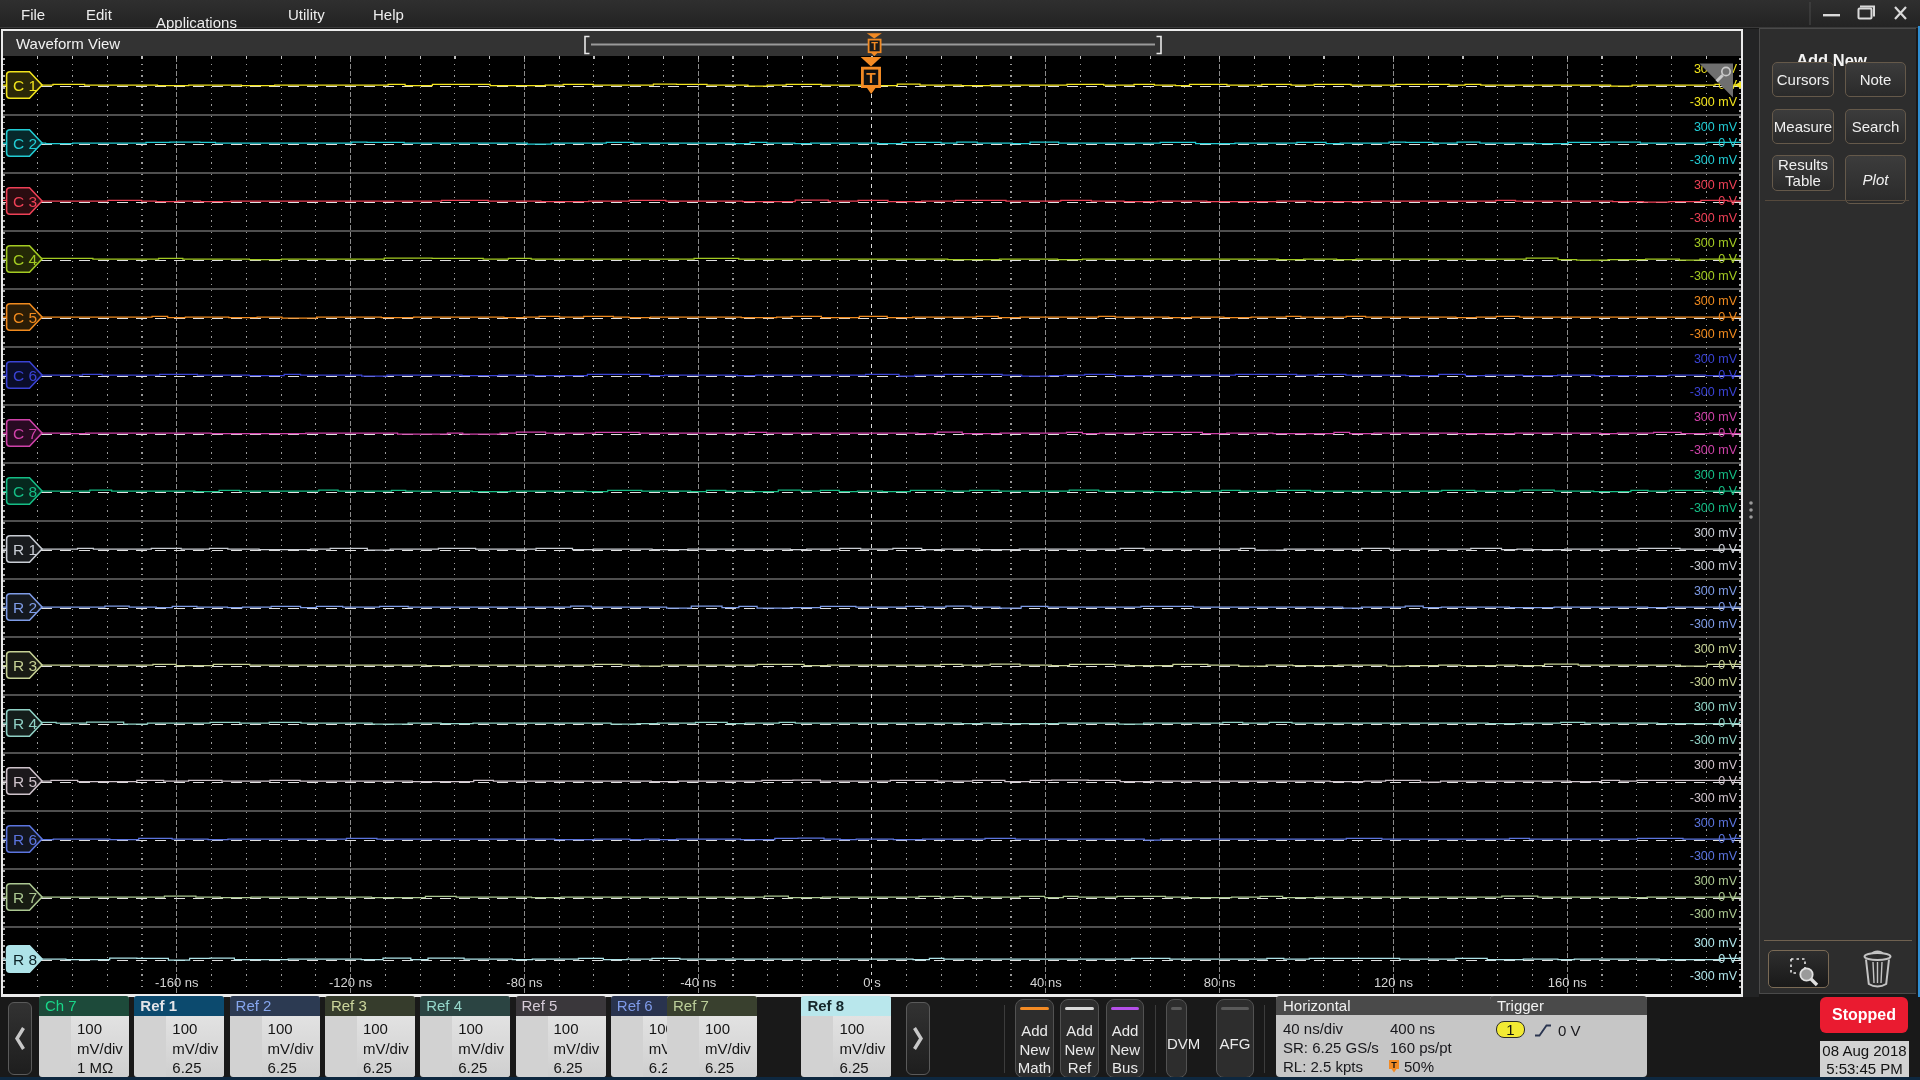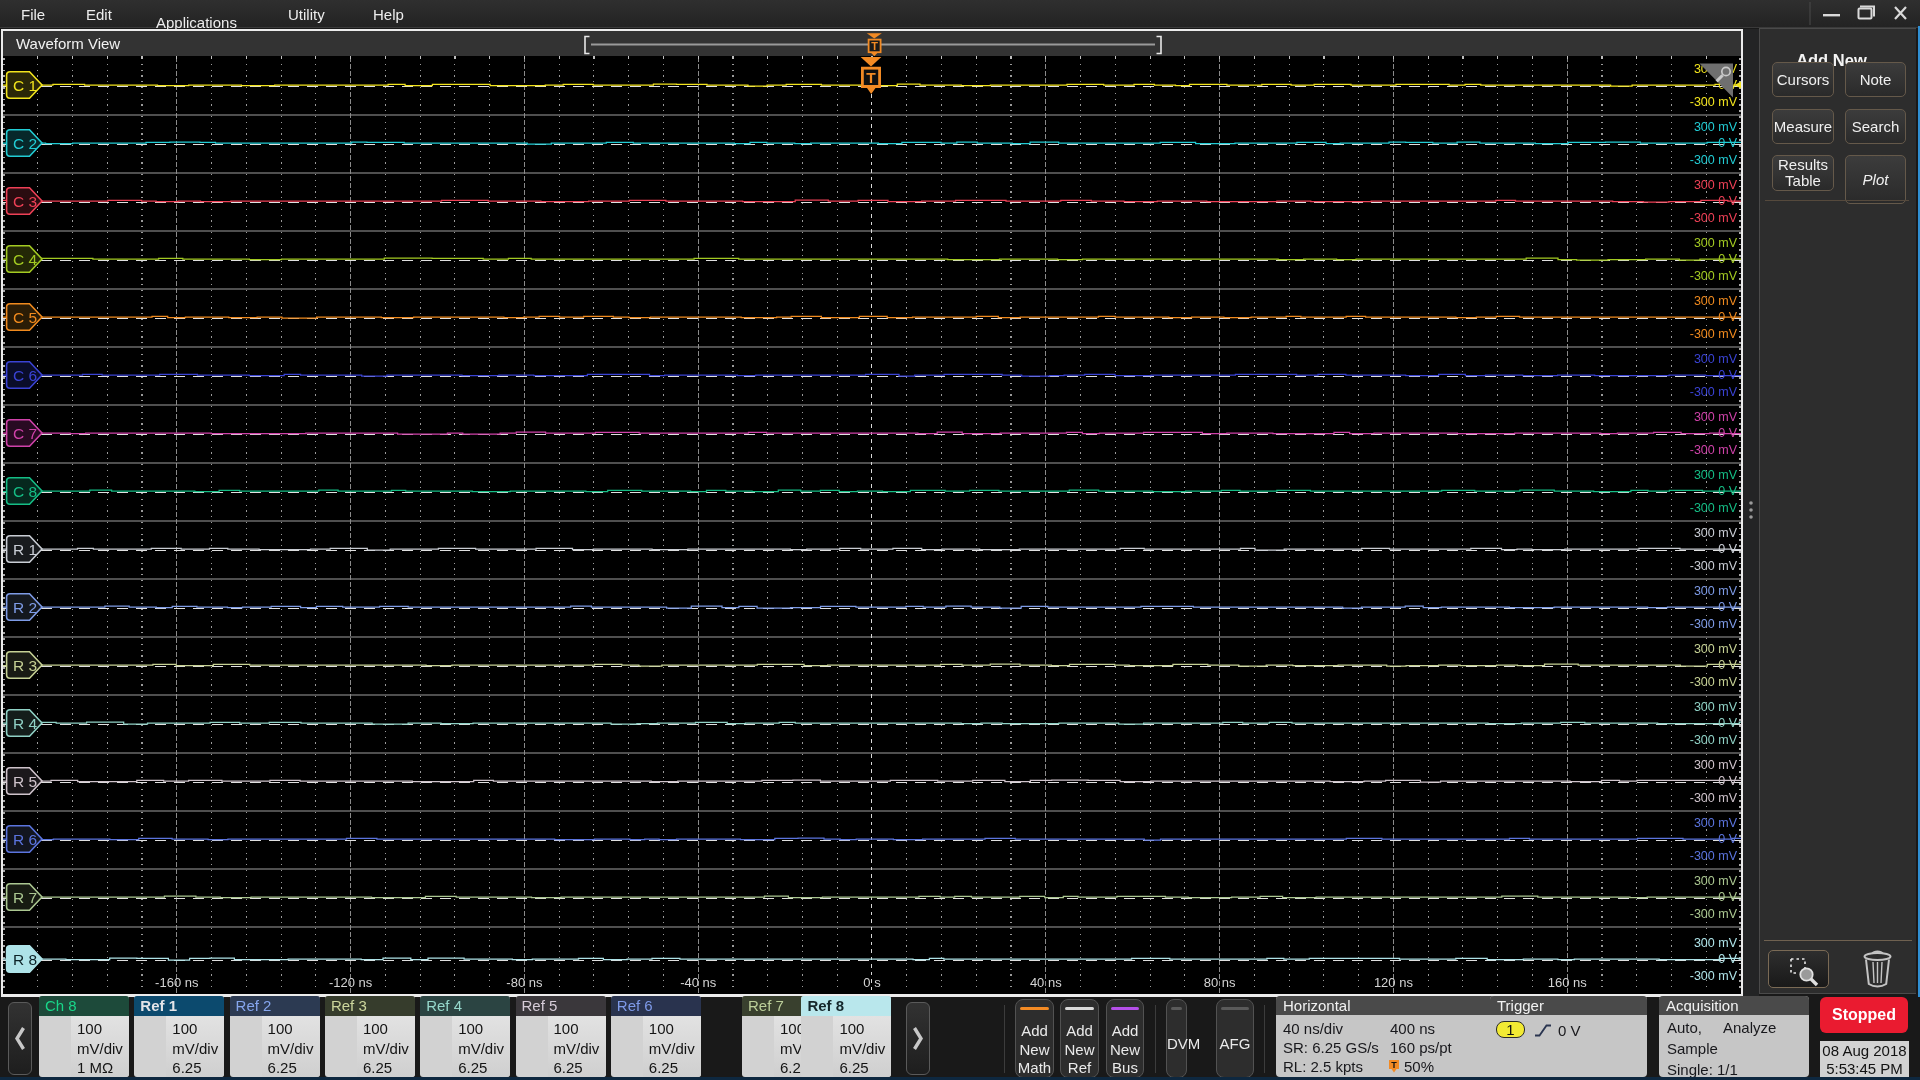--- a/index.html
+++ b/index.html
@@ -245,21 +245,21 @@
 </div>
 
 <div class="abs" style="left:1917.5px;top:26px;width:2px;height:1054px;background:#2f8fd4;"></div>
 
 <div class="abs botbar">
   <div class="navbtn" style="left:8px;"></div>
   <svg class="abs" style="left:8px;top:5px;" width="24" height="73">
       <path d="M15.5 26 L9 36.5 L15.5 47" fill="none" stroke="#c8c8c8" stroke-width="3.4"></path>
     </svg>
   <div class="badge" style="left:39px;">
-      <div class="hd" style="background:#1d4a3a;color:#19d689;">Ch 8</div>
+      <div class="hd" style="background:#1d4a3a;color:#19d689;">Ch 7</div>
       <div class="bd">100 mV/div<br>1 MΩ<br>500 MHz <span style="font-size:10px;vertical-align:3px;">B</span><span style="font-size:8px;">W</span></div>
     </div>
   <div class="badge" style="left:134.3px;">
       <div class="hd" style="background:#0c4a6e;color:#e4e4e8;font-weight:bold;">Ref 1</div>
       <div class="bd">100 mV/div<br>6.25 GS/s<br>SaveOnEv...</div>
     </div>
   <div class="badge" style="left:229.6px;">
       <div class="hd" style="background:#2c3a52;color:#86a6ee;">Ref 2</div>
       <div class="bd">100 mV/div<br>6.25 GS/s<br>SaveOnEv...</div>
     </div>
@@ -272,21 +272,21 @@
       <div class="bd">100 mV/div<br>6.25 GS/s<br>SaveOnEv...</div>
     </div>
   <div class="badge" style="left:515.5px;">
       <div class="hd" style="background:#3a373b;color:#d6ccd8;">Ref 5</div>
       <div class="bd">100 mV/div<br>6.25 GS/s<br>SaveOnEv...</div>
     </div>
   <div class="badge" style="left:610.8px;">
       <div class="hd" style="background:#29334e;color:#7e9ae8;">Ref 6</div>
       <div class="bd">100 mV/div<br>6.25 GS/s<br>SaveOnEv...</div>
     </div>
-  <div class="badge" style="left:742px;">
+  <div class="badge" style="left:667px;">
       <div class="hd" style="background:#39402e;color:#bccf9a;">Ref 7</div>
       <div class="bd">100 mV/div<br>6.25 GS/s<br>SaveOnEv...</div>
     </div>
   <div class="badge" style="left:801.4px;">
       <div class="hd" style="background:#b9e7ec;color:#15262a;font-weight:bold;">Ref 8</div>
       <div class="bd">100 mV/div<br>6.25 GS/s<br>SaveOnEv...</div>
     </div>
   <div class="navbtn" style="left:906px;"></div>
   <svg class="abs" style="left:906px;top:5px;" width="24" height="73">
       <path d="M8.5 26 L15 36.5 L8.5 47" fill="none" stroke="#c8c8c8" stroke-width="3.4"></path>
@@ -336,26 +336,17 @@
     <div class="hd">Trigger</div>
     <div class="bd">
       <div style="position:absolute;left:6px;top:6px;width:29px;height:17px;background:#f2ea33;border:1.5px solid #2a2a2a;border-radius:8px;text-align:center;line-height:15px;color:#111;">1</div>
       <svg style="position:absolute;left:44px;top:8px;" width="18" height="14">
           <path d="M1 12.5 h4.5 l7 -10 h4.5" fill="none" stroke="#2a3550" stroke-width="1.8"></path>
         </svg>
       <span style="position:absolute;left:68px;top:7px;">0 V</span>
     </div>
   </div>
 
-  <div class="panel" style="left:1659px;width:150px;">
-    <div class="hd">Acquisition</div>
-    <div class="bd">
-      <span style="position:absolute;left:8px;top:4px;">Auto,</span>
-        <span style="position:absolute;left:64px;top:4px;">Analyze</span>
-      <span style="position:absolute;left:8px;top:25px;">Sample</span>
-      <span style="position:absolute;left:8px;top:46px;">Single: 1/1</span>
-    </div>
-  </div>
 
   <div class="stopped">Stopped</div>
   <div class="datetime">08 Aug 2018<br>5:53:45 PM</div>
 </div>
 <div class="abs" style="left:0;top:1077px;width:1920px;height:3px;background:#0e2840;"></div>
 
 </body></html>

